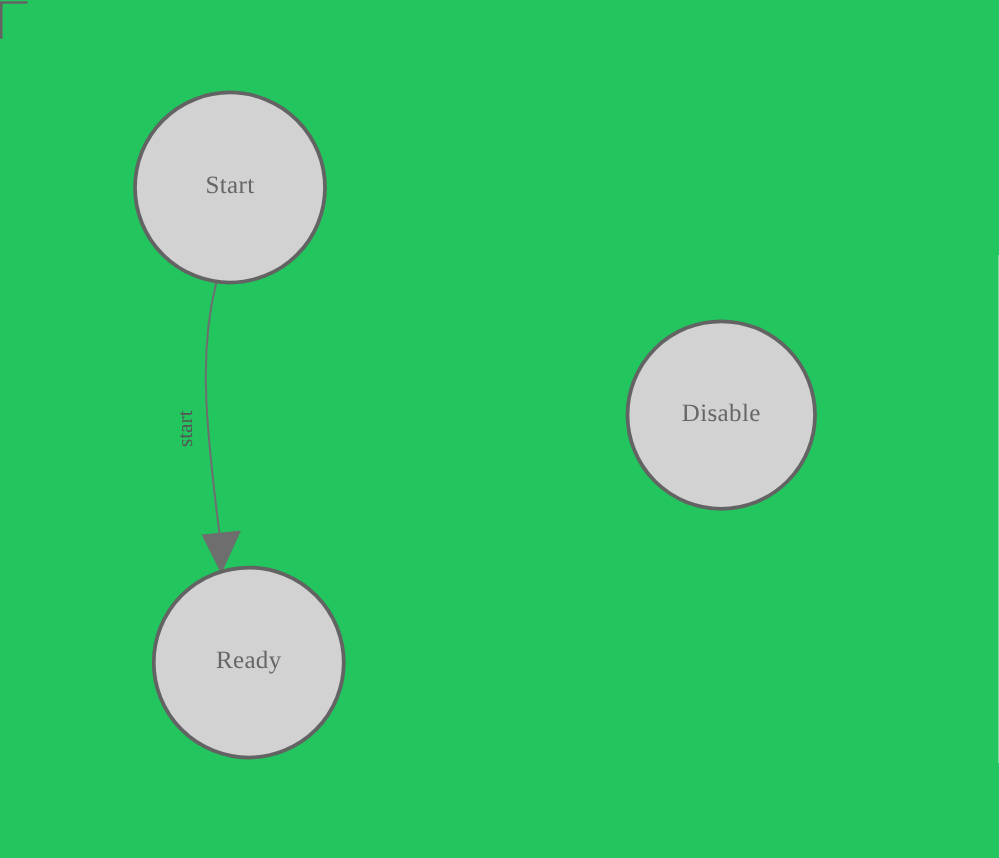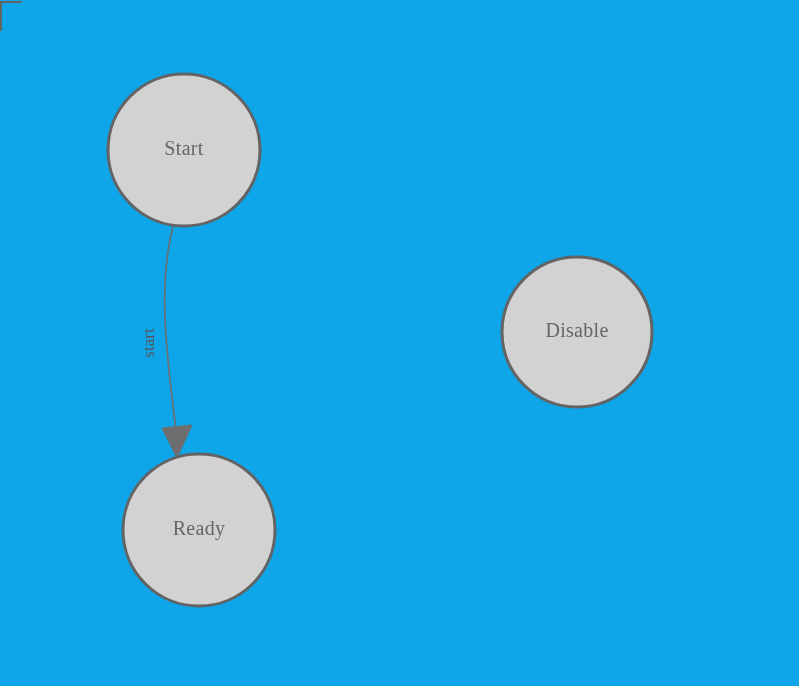--- a/index.html
+++ b/index.html
@@ -57,21 +57,21 @@
   }
   .corner-bracket {
     fill: none;
     stroke: #636363;
     stroke-width: 2;
   }
 </style>
 </head>
 <body>
 
-<div id="canvas-root" style="background: #0ea5e9;">
+<div id="canvas-root" style="background: #22c55e;">
   <svg id="graph-svg" width="799" height="686" viewBox="0 0 799 686">
 
     <path class="corner-bracket" d="M 1 31 L 1 2 L 22 2" style="stroke: rgb(99, 99, 99);"></path>
 
     <g>
       <path class="edge-path" d="M 173 226 C 160 278 163 330 176 430" style="stroke: rgb(110, 110, 110);"></path>
       <polygon class="edge-arrowhead" points="162,428 192,425 177,458" style="fill: rgb(110, 110, 110); stroke: rgb(110, 110, 110);"></polygon>
       <text class="edge-label" y="343" transform="rotate(-90 150 343)" x="150" style="fill: rgb(85, 85, 85);">start</text>
     </g>
 

